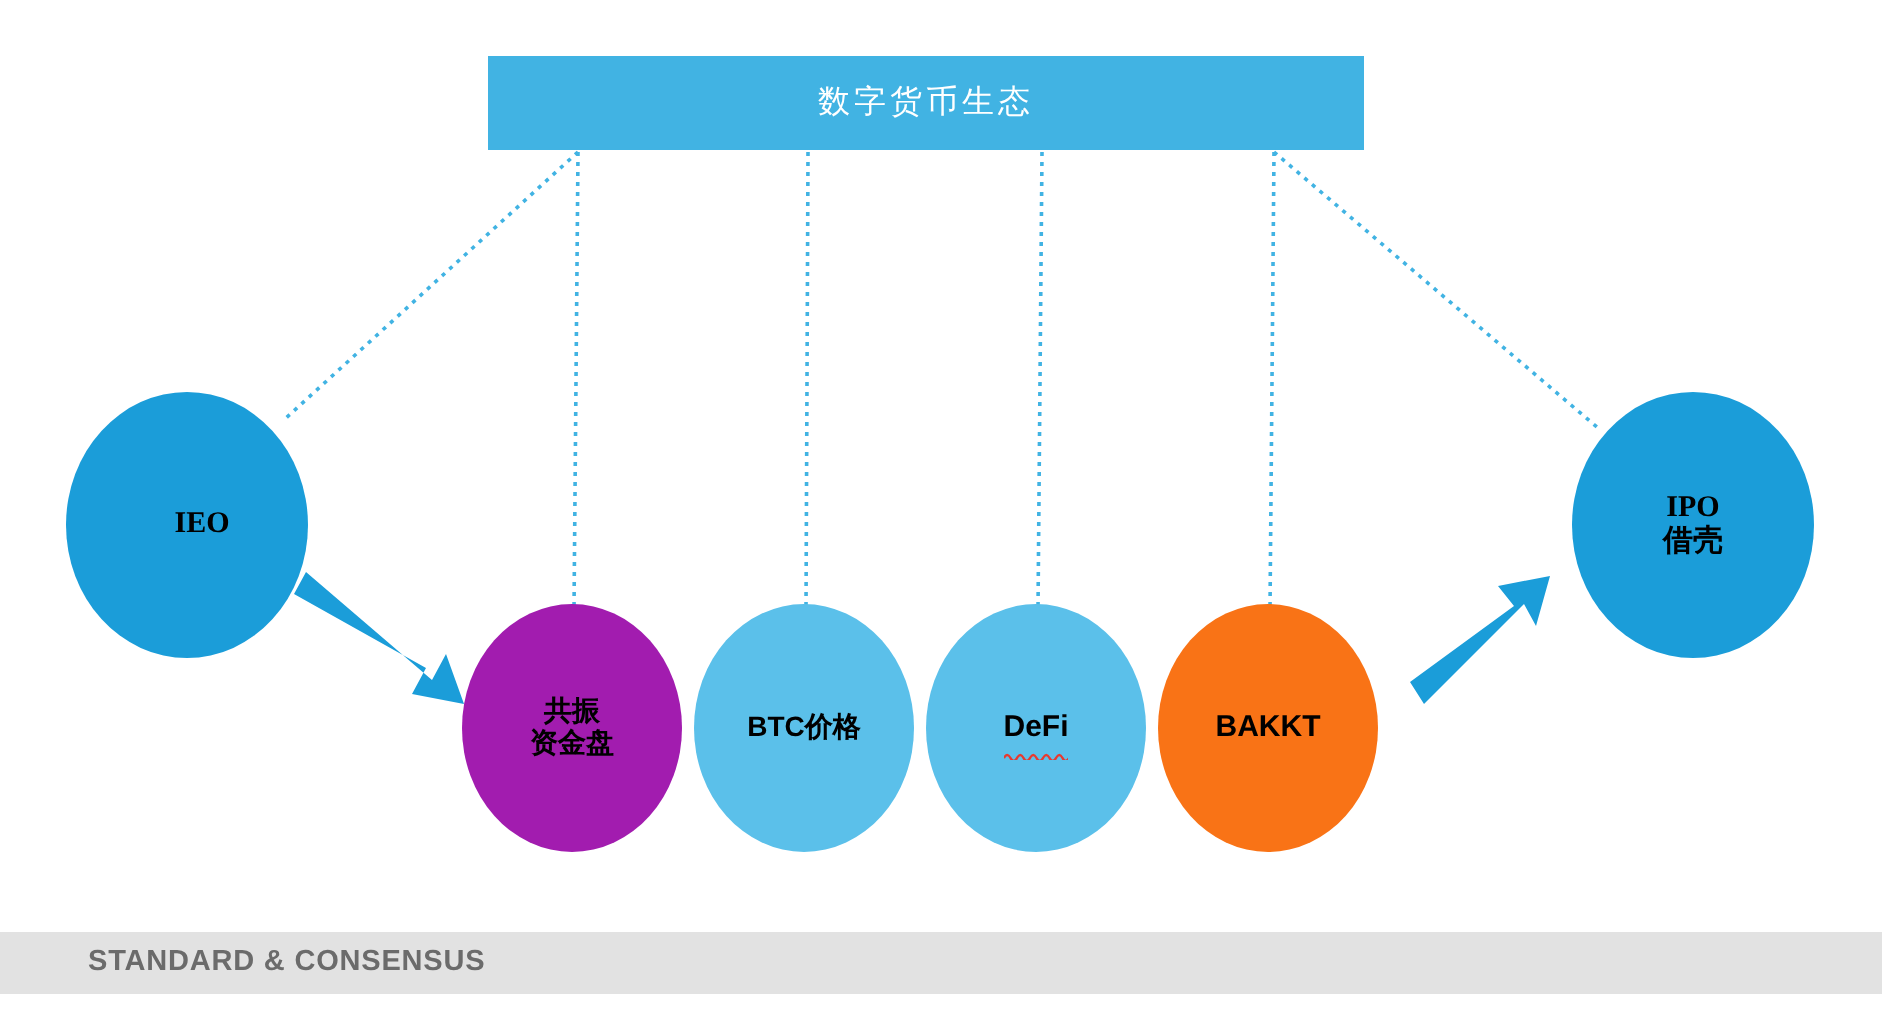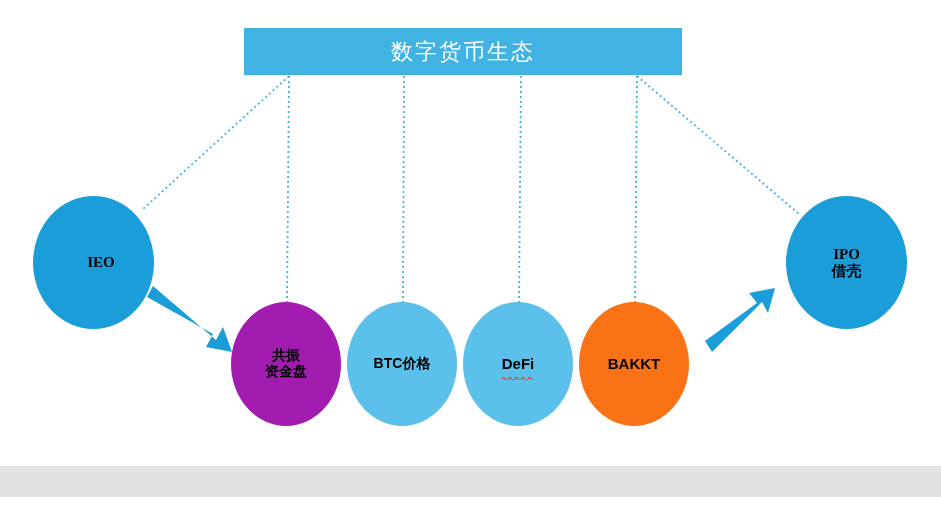--- a/index.html
+++ b/index.html
@@ -29,21 +29,21 @@
     width: 438px;
     height: 47px;
     background: #41b3e3;
     display: flex;
     align-items: center;
     justify-content: center;
     box-sizing: border-box;
   }
   #banner-title {
     color: #ffffff;
-    font-size: 22px;
+    font-size: 16px;
     letter-spacing: 2px;
     font-family: "Liberation Sans", sans-serif;
     white-space: nowrap;
   }
   
   #art {
     position: absolute;
     left: 0; top: 0;
     width: 941px;
     height: 509px;
@@ -211,14 +211,15 @@
   <div class="node" id="node-bakkt">
     <span class="node-label">BAKKT</span>
   </div>
 
   <div class="node" id="node-ipo">
     <span class="node-label serif-label">IPO
 借壳</span>
   </div>
 
   <div id="footer-band"></div>
+  <div id="footer-text">STANDARD &amp; CONSENSUS</div>
 
 </div>
 
 </body></html>

